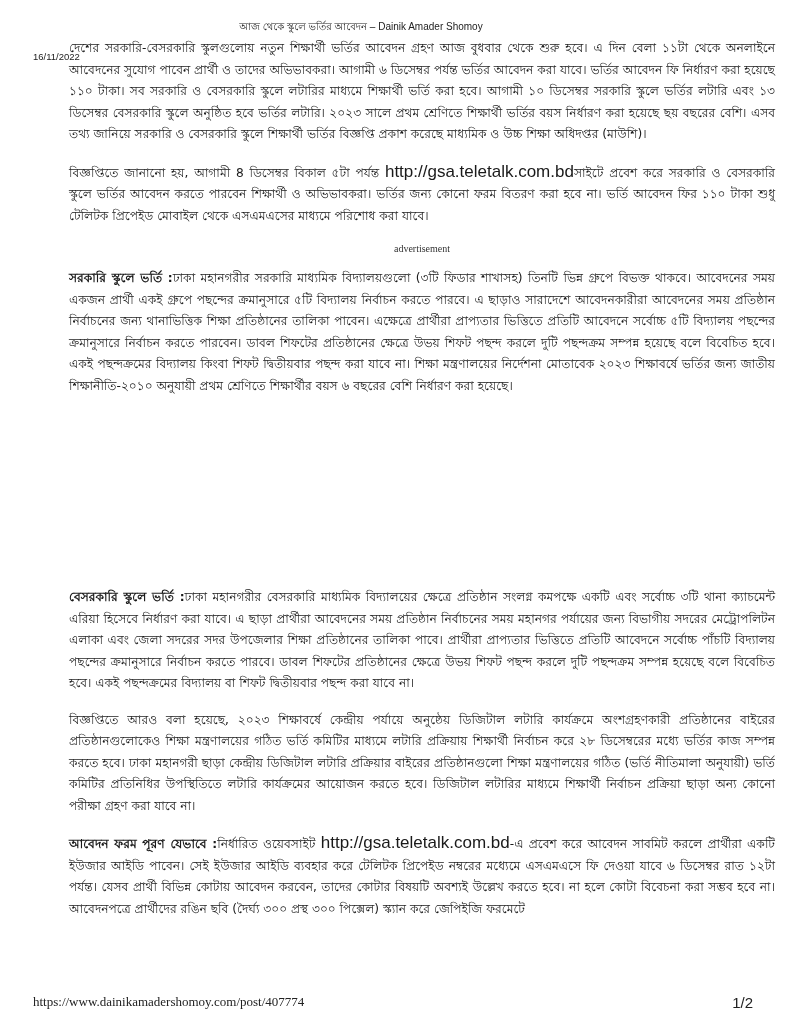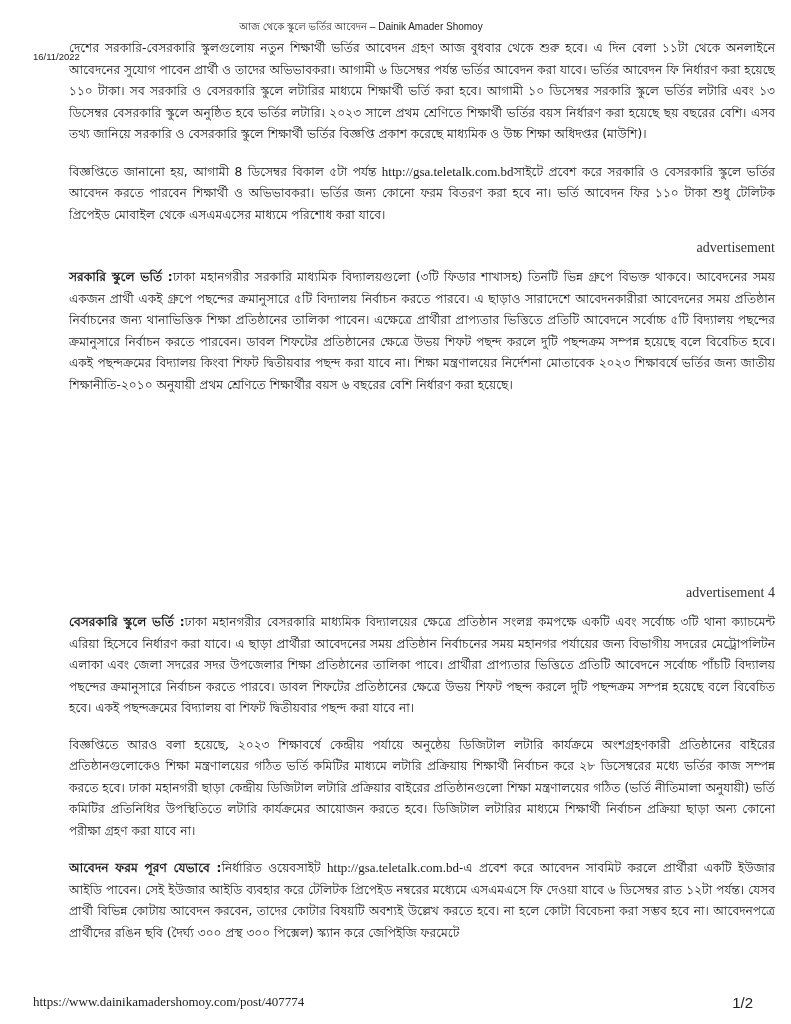--- a/index.html
+++ b/index.html
@@ -2,22 +2,22 @@
 <html><head>
 <meta charset="utf-8">
 <style>
   html, body { margin: 0; padding: 0; background: #ffffff; }
   body { width: 791px; height: 1024px; position: relative; overflow: hidden; color: #111; }
   .hdr-date { position: absolute; left: 33px; top: 19px; font-family: "Liberation Sans", sans-serif; font-size: 9.5px; color: #222; margin-top: 32px; }
   .hdr-title { position: absolute; left: 0; width: 722px; top: 19px; text-align: center; font-family: "Liberation Sans", sans-serif; font-size: 10px; color: #222; }
   .content { position: absolute; left: 43px; width: 706px; top: 38px; font-family: "DejaVu Sans", sans-serif; font-size: 12.2px; line-height: 21.5px; text-align: justify; color: #1a1a1a; margin-left: 26px; }
   .para { margin: 0 0 15px 0; }
   .lead { font-weight: bold; }
-  .url { font-family: Liberation Serif, serif; font-size: 13px; }
-  .ad { text-align: right; font-family: "Liberation Serif", serif; font-size: 14px; color: #333; margin: 2px 0 12px 0; line-height: 14px; }
+  .url { font-family: Liberation Sans, sans-serif; font-size: 17px; }
+  .ad { text-align: center; font-family: "Liberation Serif", serif; font-size: 10px; color: #333; margin: 2px 0 12px 0; line-height: 14px; }
   .ad-space { height: 175px; }
   .ad4 { margin: 0 0 12px 0; }
   .ftr-url { position: absolute; left: 33px; top: 994px; font-family: Liberation Serif, serif; font-size: 13px; color: #222; }
   .ftr-page { position: absolute; right: 38px; top: 994px; font-family: "Liberation Sans", sans-serif; font-size: 15px; color: #222; }
 </style>
 </head>
 <body>
 
 <div class="hdr-date">16/11/2022</div>
 <div class="hdr-title">আজ থেকে স্কুলে ভর্তির আবেদন – Dainik Amader Shomoy</div>
@@ -26,21 +26,20 @@
   <p class="para">দেশের সরকারি-বেসরকারি স্কুলগুলোয় নতুন শিক্ষার্থী ভর্তির আবেদন গ্রহণ আজ বুধবার থেকে শুরু হবে। এ দিন বেলা ১১টা থেকে অনলাইনে আবেদনের সুযোগ পাবেন প্রার্থী ও তাদের অভিভাবকরা। আগামী ৬ ডিসেম্বর পর্যন্ত ভর্তির আবেদন করা যাবে। ভর্তির আবেদন ফি নির্ধারণ করা হয়েছে ১১০ টাকা। সব সরকারি ও বেসরকারি স্কুলে লটারির মাধ্যমে শিক্ষার্থী ভর্তি করা হবে। আগামী ১০ ডিসেম্বর সরকারি স্কুলে ভর্তির লটারি এবং ১৩ ডিসেম্বর বেসরকারি স্কুলে অনুষ্ঠিত হবে ভর্তির লটারি। ২০২৩ সালে প্রথম শ্রেণিতে শিক্ষার্থী ভর্তির বয়স নির্ধারণ করা হয়েছে ছয় বছরের বেশি। এসব তথ্য জানিয়ে সরকারি ও বেসরকারি স্কুলে শিক্ষার্থী ভর্তির বিজ্ঞপ্তি প্রকাশ করেছে মাধ্যমিক ও উচ্চ শিক্ষা অধিদপ্তর (মাউশি)।</p>
 
   <p class="para"><span>বিজ্ঞপ্তিতে জানানো হয়, আগামী 8 ডিসেম্বর বিকাল ৫টা পর্যন্ত </span><span class="url">http://gsa.teletalk.com.bd</span><span>সাইটে প্রবেশ করে সরকারি ও বেসরকারি স্কুলে ভর্তির আবেদন করতে পারবেন শিক্ষার্থী ও অভিভাবকরা। ভর্তির জন্য কোনো ফরম বিতরণ করা হবে না। ভর্তি আবেদন ফির ১১০ টাকা শুধু টেলিটক প্রিপেইড মোবাইল থেকে এসএমএসের মাধ্যমে পরিশোধ করা যাবে।</span></p>
 
   <div class="ad">advertisement</div>
 
   <p class="para"><span class="lead">সরকারি স্কুলে ভর্তি :</span><span>ঢাকা মহানগরীর সরকারি মাধ্যমিক বিদ্যালয়গুলো (৩টি ফিডার শাখাসহ) তিনটি ভিন্ন গ্রুপে বিভক্ত থাকবে। আবেদনের সময় একজন প্রার্থী একই গ্রুপে পছন্দের ক্রমানুসারে ৫টি বিদ্যালয় নির্বাচন করতে পারবে। এ ছাড়াও সারাদেশে আবেদনকারীরা আবেদনের সময় প্রতিষ্ঠান নির্বাচনের জন্য থানাভিত্তিক শিক্ষা প্রতিষ্ঠানের তালিকা পাবেন। এক্ষেত্রে প্রার্থীরা প্রাপ্যতার ভিত্তিতে প্রতিটি আবেদনে সর্বোচ্চ ৫টি বিদ্যালয় পছন্দের ক্রমানুসারে নির্বাচন করতে পারবেন। ডাবল শিফটের প্রতিষ্ঠানের ক্ষেত্রে উভয় শিফট পছন্দ করলে দুটি পছন্দক্রম সম্পন্ন হয়েছে বলে বিবেচিত হবে। একই পছন্দক্রমের বিদ্যালয় কিংবা শিফট দ্বিতীয়বার পছন্দ করা যাবে না। শিক্ষা মন্ত্রণালয়ের নির্দেশনা মোতাবেক ২০২৩ শিক্ষাবর্ষে ভর্তির জন্য জাতীয় শিক্ষানীতি-২০১০ অনুযায়ী প্রথম শ্রেণিতে শিক্ষার্থীর বয়স ৬ বছরের বেশি নির্ধারণ করা হয়েছে।</span></p>
 
   <div class="ad-space"></div>
 
-  <div class="ad ad4">advertisement 4</div>
 
   <p class="para"><span class="lead">বেসরকারি স্কুলে ভর্তি :</span><span>ঢাকা মহানগরীর বেসরকারি মাধ্যমিক বিদ্যালয়ের ক্ষেত্রে প্রতিষ্ঠান সংলগ্ন কমপক্ষে একটি এবং সর্বোচ্চ ৩টি থানা ক্যাচমেন্ট এরিয়া হিসেবে নির্ধারণ করা যাবে। এ ছাড়া প্রার্থীরা আবেদনের সময় প্রতিষ্ঠান নির্বাচনের সময় মহানগর পর্যায়ের জন্য বিভাগীয় সদরের মেট্রোপলিটন এলাকা এবং জেলা সদরের সদর উপজেলার শিক্ষা প্রতিষ্ঠানের তালিকা পাবে। প্রার্থীরা প্রাপ্যতার ভিত্তিতে প্রতিটি আবেদনে সর্বোচ্চ পাঁচটি বিদ্যালয় পছন্দের ক্রমানুসারে নির্বাচন করতে পারবে। ডাবল শিফটের প্রতিষ্ঠানের ক্ষেত্রে উভয় শিফট পছন্দ করলে দুটি পছন্দক্রম সম্পন্ন হয়েছে বলে বিবেচিত হবে। একই পছন্দক্রমের বিদ্যালয় বা শিফট দ্বিতীয়বার পছন্দ করা যাবে না।</span></p>
 
   <p class="para">বিজ্ঞপ্তিতে আরও বলা হয়েছে, ২০২৩ শিক্ষাবর্ষে কেন্দ্রীয় পর্যায়ে অনুষ্ঠেয় ডিজিটাল লটারি কার্যক্রমে অংশগ্রহণকারী প্রতিষ্ঠানের বাইরের প্রতিষ্ঠানগুলোকেও শিক্ষা মন্ত্রণালয়ের গঠিত ভর্তি কমিটির মাধ্যমে লটারি প্রক্রিয়ায় শিক্ষার্থী নির্বাচন করে ২৮ ডিসেম্বরের মধ্যে ভর্তির কাজ সম্পন্ন করতে হবে। ঢাকা মহানগরী ছাড়া কেন্দ্রীয় ডিজিটাল লটারি প্রক্রিয়ার বাইরের প্রতিষ্ঠানগুলো শিক্ষা মন্ত্রণালয়ের গঠিত (ভর্তি নীতিমালা অনুযায়ী) ভর্তি কমিটির প্রতিনিধির উপস্থিতিতে লটারি কার্যক্রমের আয়োজন করতে হবে। ডিজিটাল লটারির মাধ্যমে শিক্ষার্থী নির্বাচন প্রক্রিয়া ছাড়া অন্য কোনো পরীক্ষা গ্রহণ করা যাবে না।</p>
 
   <p class="para"><span class="lead">আবেদন ফরম পূরণ যেভাবে :</span><span>নির্ধারিত ওয়েবসাইট </span><span class="url">http://gsa.teletalk.com.bd</span><span>-এ প্রবেশ করে আবেদন সাবমিট করলে প্রার্থীরা একটি ইউজার আইডি পাবেন। সেই ইউজার আইডি ব্যবহার করে টেলিটক প্রিপেইড নম্বরের মধ্যেমে এসএমএসে ফি দেওয়া যাবে ৬ ডিসেম্বর রাত ১২টা পর্যন্ত। যেসব প্রার্থী বিভিন্ন কোটায় আবেদন করবেন, তাদের কোটার বিষয়টি অবশ্যই উল্লেখ করতে হবে। না হলে কোটা বিবেচনা করা সম্ভব হবে না। আবেদনপত্রে প্রার্থীদের রঙিন ছবি (দৈর্ঘ্য ৩০০ প্রস্থ ৩০০ পিক্সেল) স্ক্যান করে জেপিইজি ফরমেটে</span></p>
 </div>
 
 <div class="ftr-url">https://www.dainikamadershomoy.com/post/407774</div>
 <div class="ftr-page">1/2</div>

